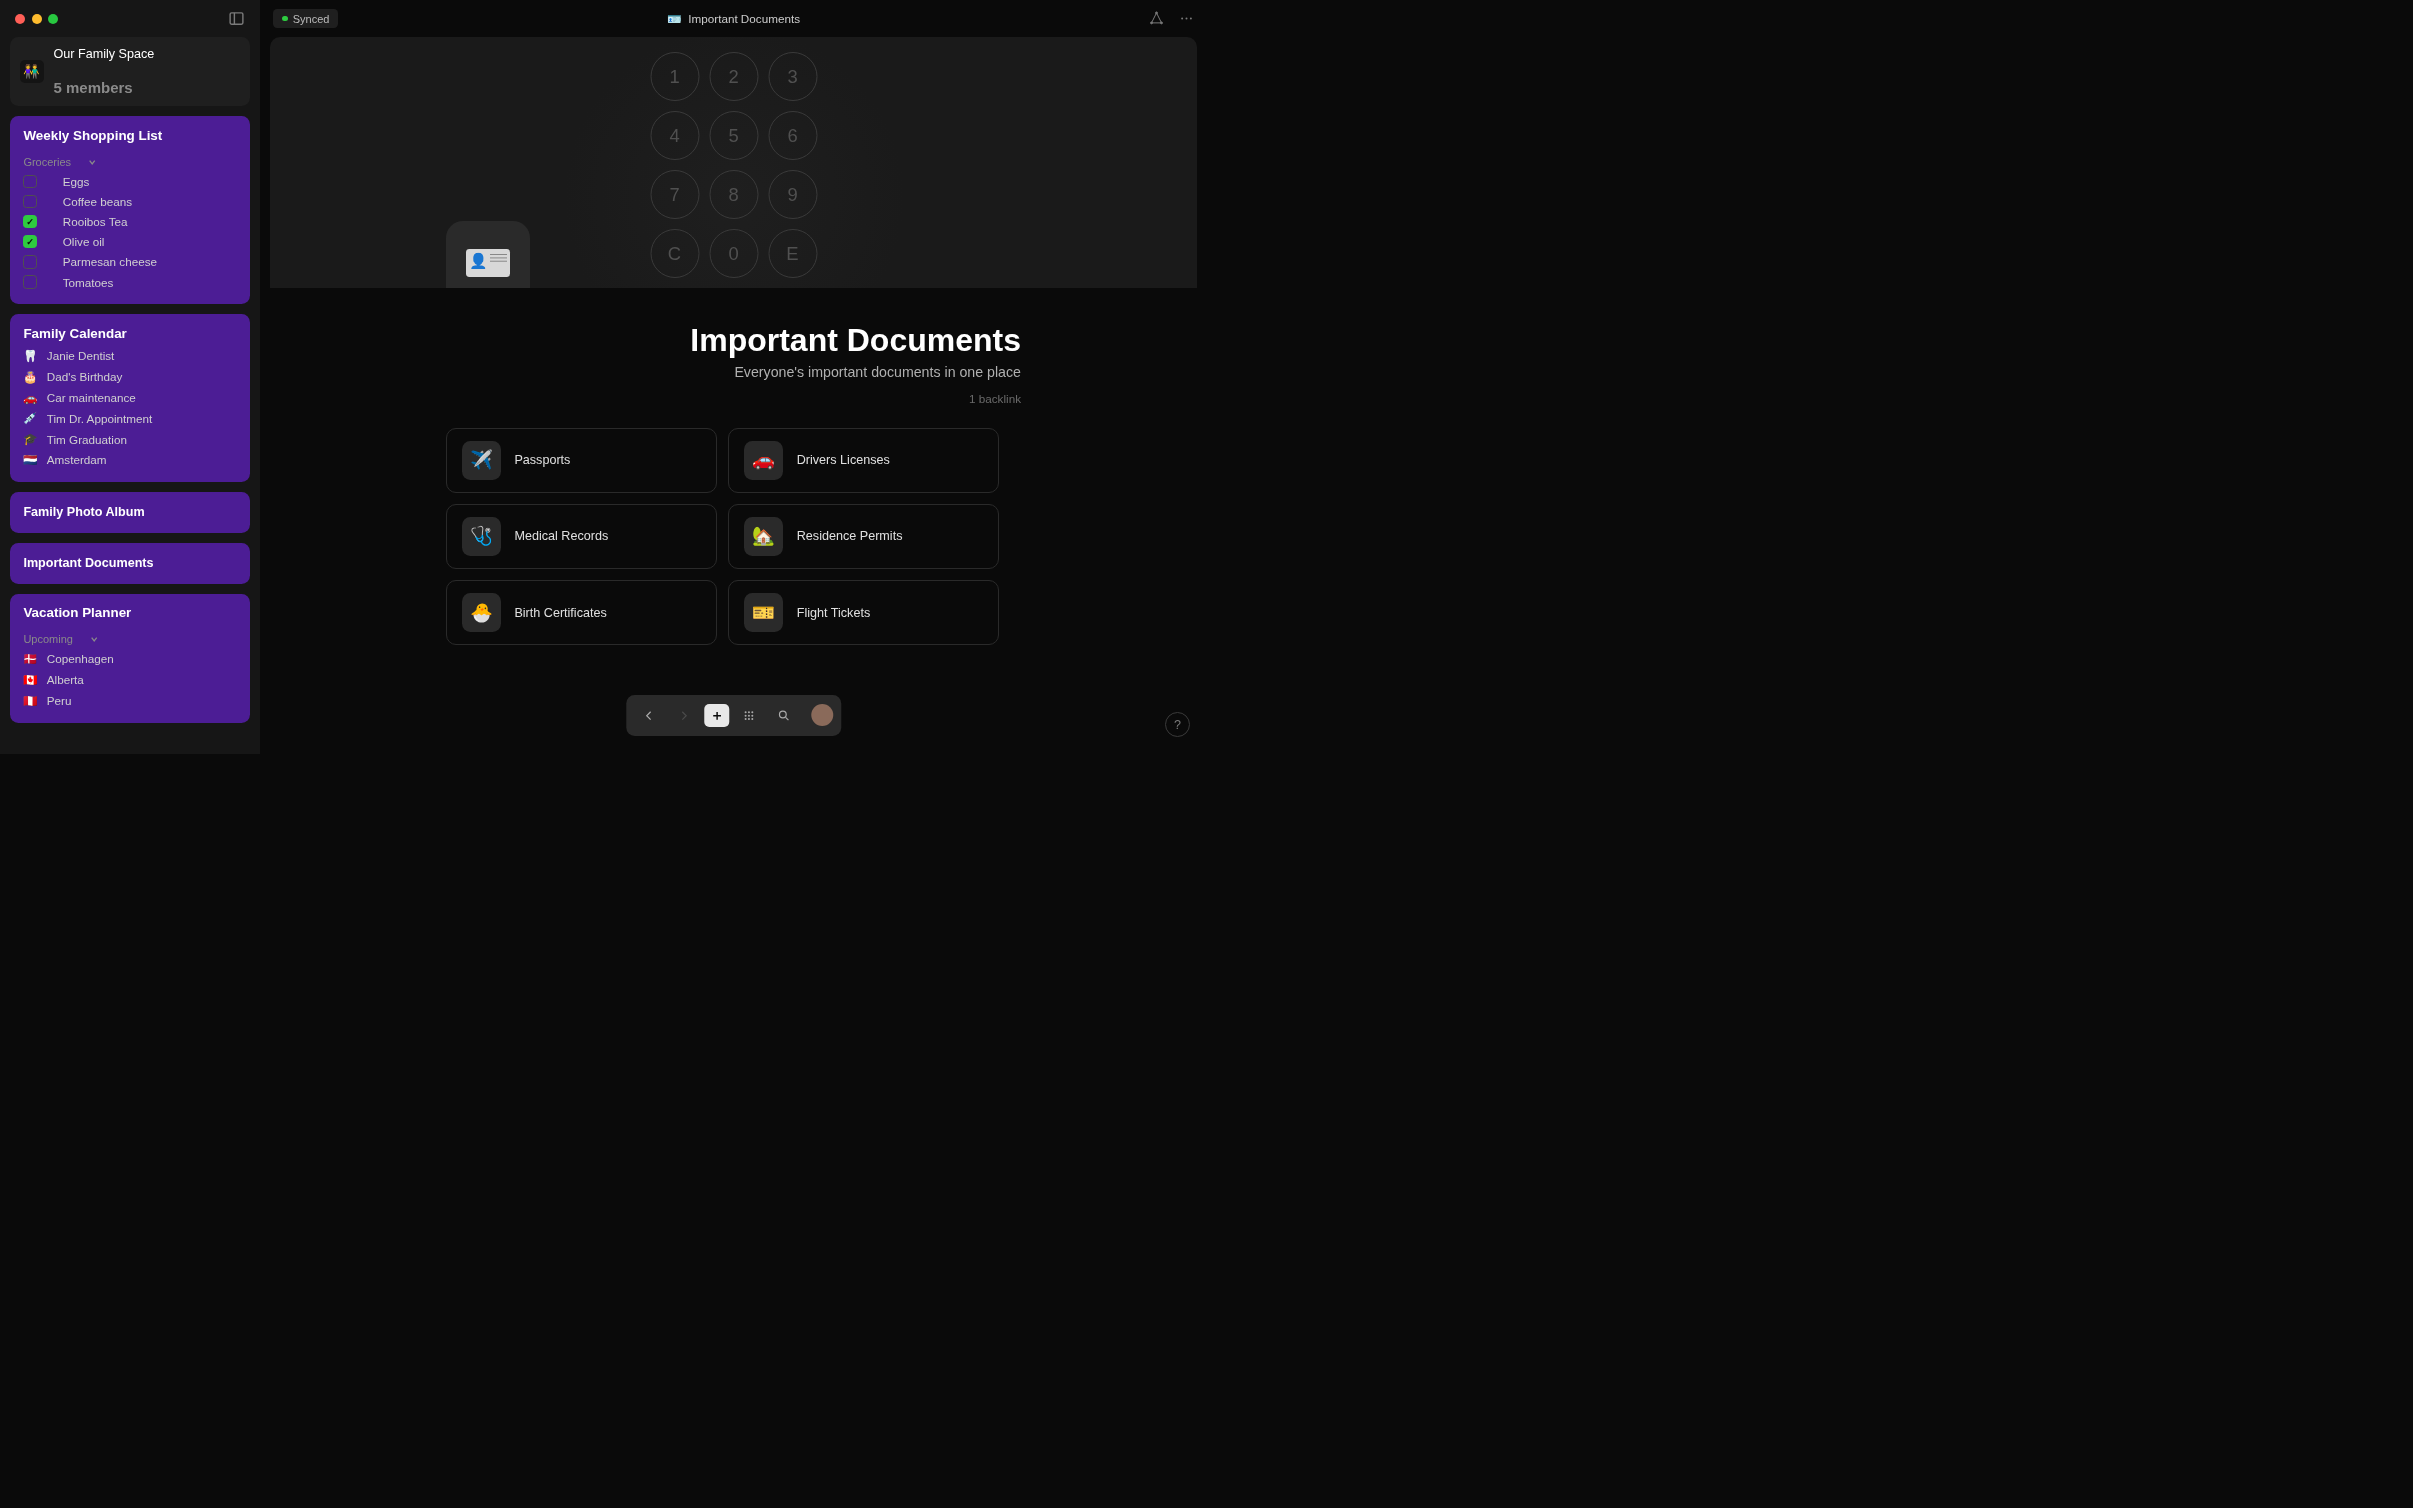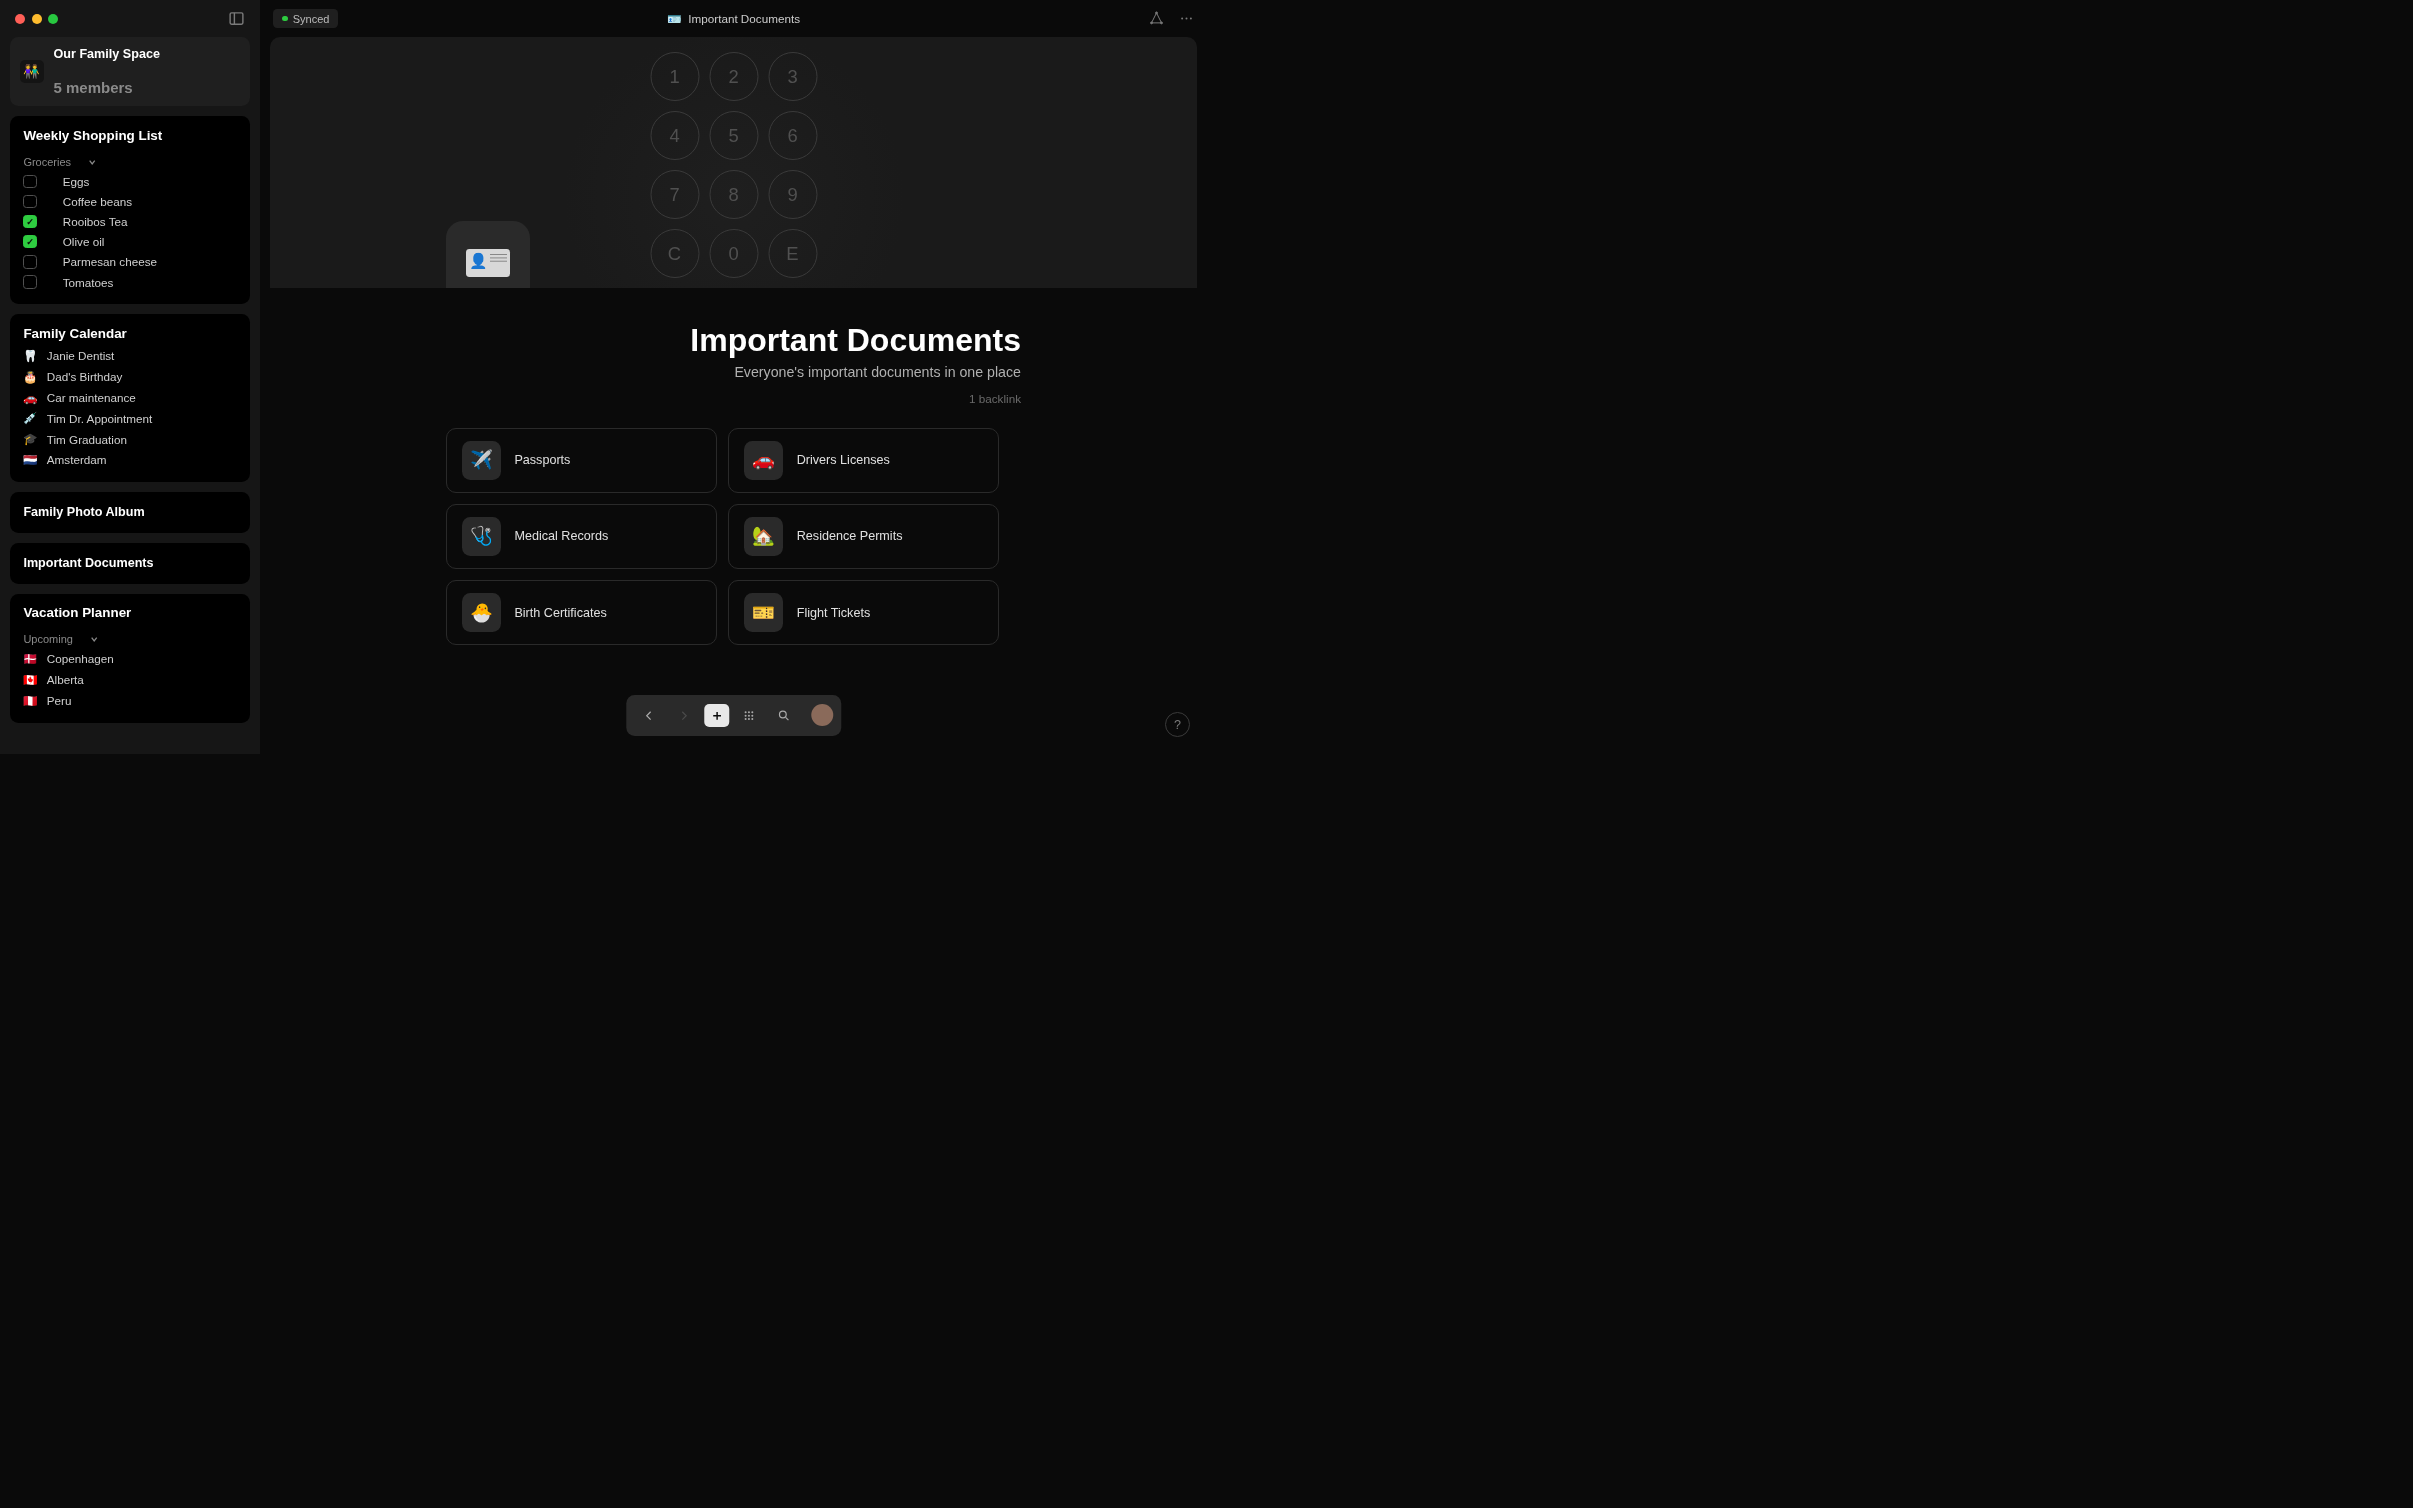--- a/index.html
+++ b/index.html
@@ -55,25 +55,25 @@
 }
 .workspace-icon {
   width: 23.5px; height: 23.5px;
   border-radius: 5px;
   background: #141414;
   display: flex;
   align-items: center;
   justify-content: center;
   font-size: 13.4px;
 }
-.workspace-name { font-size: 12.6px; font-weight: 700; color: #fff; }
+.workspace-name { font-size: 12.6px; font-weight: 400; color: #fff; }
 .workspace-sub { font-size: 15px; color: #8a8a8a; margin-top: 18px; font-weight: bold; }
 
 .panel {
-  background: #000000;
+  background: #4c1d95;
   border-radius: 8.4px;
   padding: 11.7px 13.4px;
   margin-bottom: 10px;
 }
 .panel-title { font-size: 13.4px; font-weight: 700; color: #fff; }
 .panel-title.standalone { font-size: 12.6px; }
 .panel-subhead {
   display: flex;
   align-items: center;
   gap: 17px;

